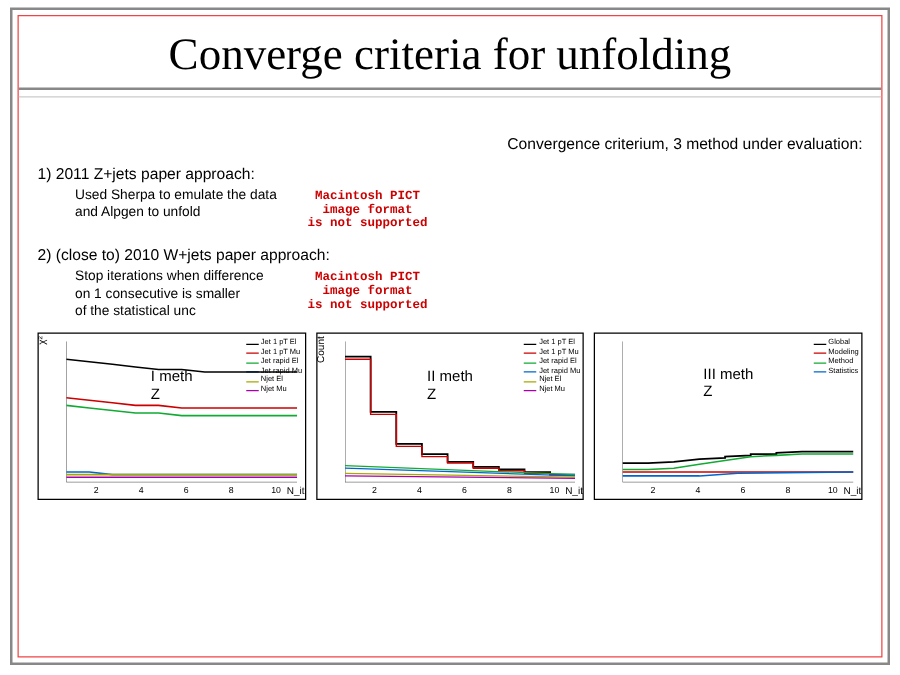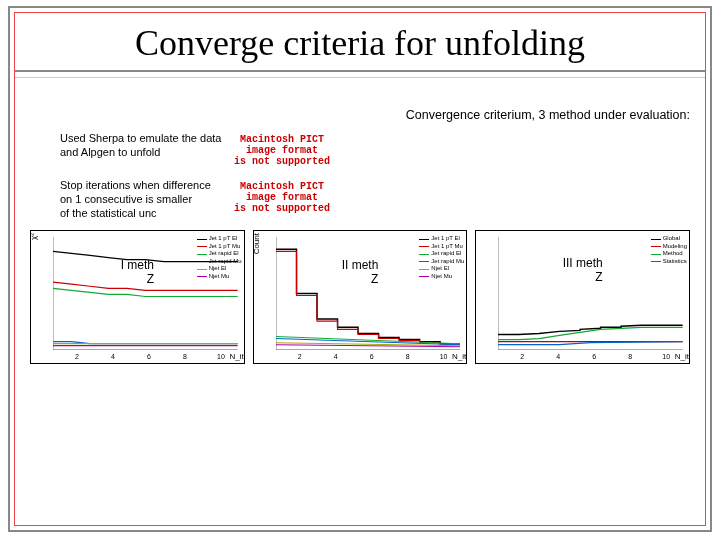--- a/index.html
+++ b/index.html
@@ -52,21 +52,21 @@
   }
   .method {
     margin-top: 6px;
     margin-bottom: 4px;
     font-size: 12.5px;
   }
   .indent-block {
     margin-left: 30px;
     display: flex;
     align-items: flex-start;
-    gap: 0;
+    gap: 12px;
     margin-bottom: 10px;
   }
   .indent-text {
     font-size: 11px;
     line-height: 1.25;
   }
   .pict-box {
     background: #fff;
     font-family: "Courier New", monospace;
     font-size: 10px;
@@ -106,21 +106,21 @@
     position: absolute;
     right: 0; bottom: 2px;
     font-size: 8px;
   }
   .chart .label {
     position: absolute;
     font-size: 12px;
     top: 28px;
     left: 50%;
     transform: translateX(-50%);
-    text-align: right;
+    text-align: left;
     line-height: 1.15;
     white-space: nowrap;
   }
   .chart .legend {
     position: absolute;
     top: 4px; right: 2px;
     font-size: 6px;
     line-height: 1.25;
     text-align: left;
   }
@@ -139,28 +139,30 @@
 
 <div class="outer-frame"></div>
 <div class="inner-frame">
   <h1 class="title">Converge criteria for unfolding</h1>
   <div class="title-rule2"></div>
 </div>
 
 <div class="content">
   <div class="subhead">Convergence criterium, 3 method under evaluation:</div>
 
+  <div class="method">1) 2011 Z+jets paper approach:</div>
   <div class="indent-block">
     <div class="indent-text" style="white-space:pre-line;width:170px">Used Sherpa to emulate the data
 and Alpgen to unfold</div>
     <div class="pict-box"><span class="pict-r">Macintosh PICT</span>
 <span class="pict-r">image format</span>
 <span class="pict-r">is not supported</span></div>
   </div>
 
+  <div class="method">2) (close to) 2010 W+jets paper approach:</div>
   <div class="indent-block">
     <div class="indent-text" style="white-space:pre-line;width:170px">Stop iterations when difference
 on 1 consecutive  is smaller
 of the statistical unc</div>
     <div class="pict-box"><span class="pict-r">Macintosh PICT</span>
 <span class="pict-r">image format</span>
 <span class="pict-r">is not supported</span></div>
   </div>
 
 

